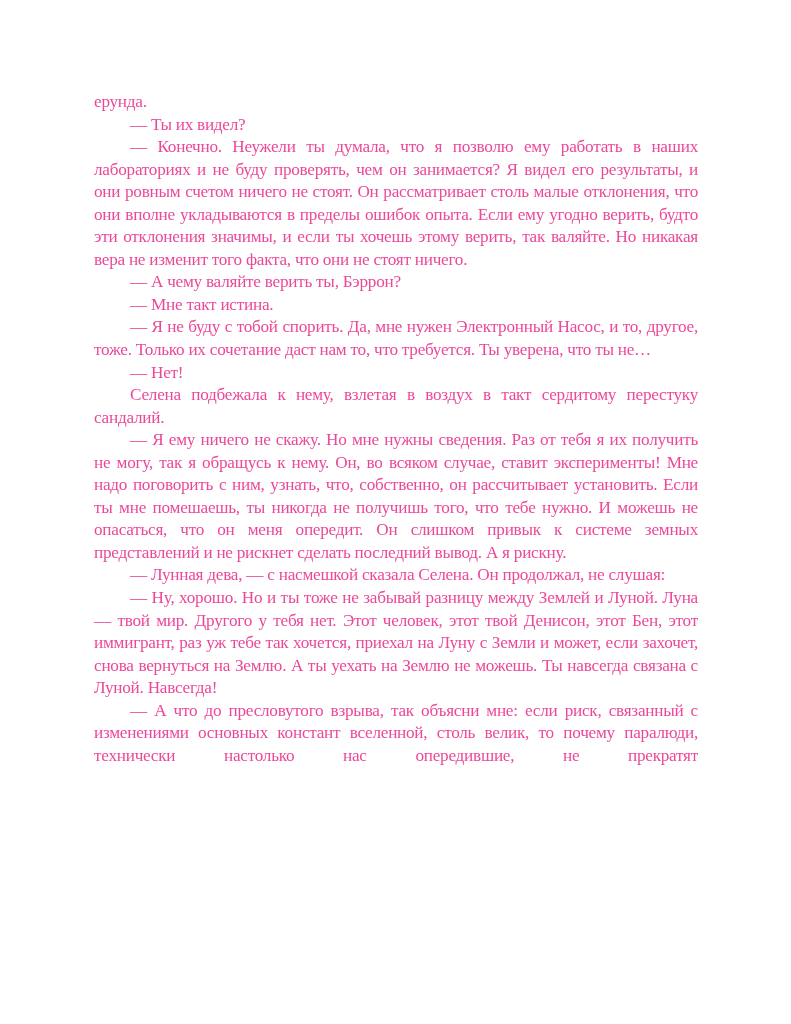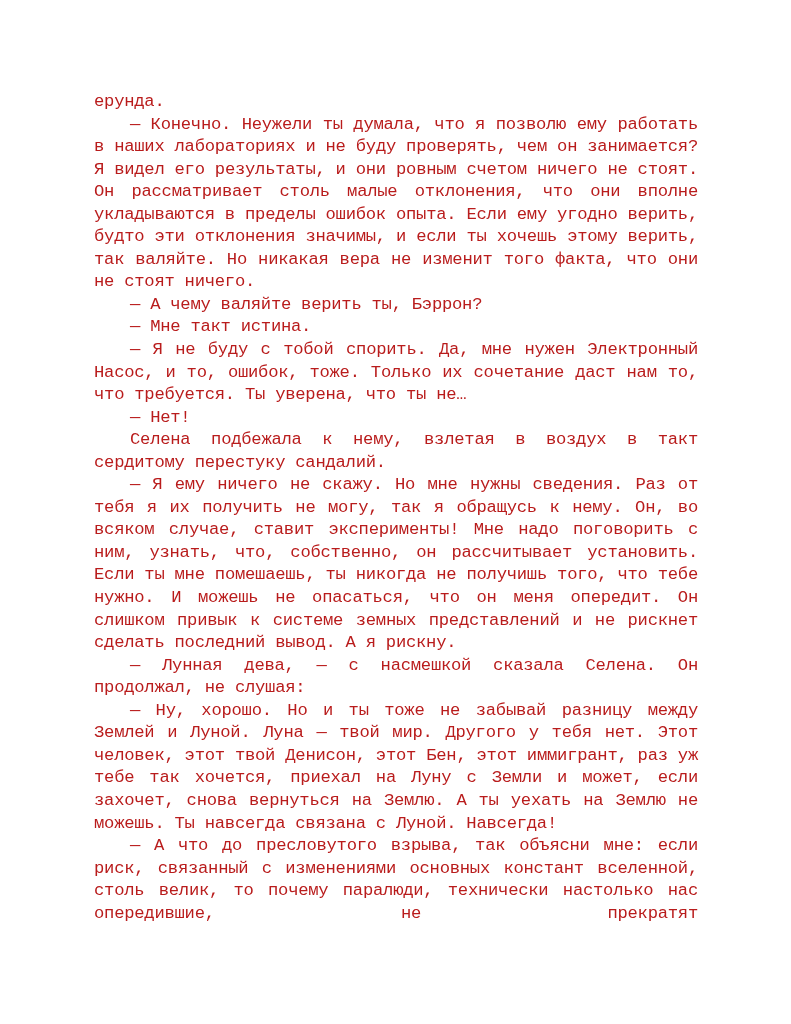--- a/index.html
+++ b/index.html
@@ -2,42 +2,43 @@
 <html><head>
 <meta charset="utf-8">
 <style>
   html, body { margin: 0; padding: 0; background: #ffffff; }
   body { width: 791px; height: 1024px; position: relative; overflow: hidden; }
   .page {
     position: absolute;
     left: 94px;
     top: 91px;
     width: 604px;
-    font-family: Liberation Mono, monospace;
+    font-family: Liberation Serif, serif;
     font-size: 17.2px;
     line-height: 22.55px;
-    color: #b91c1c;
+    color: #ec4899;
     letter-spacing: -0.25px;
   }
   .page p {
     margin: 0;
     text-align: justify;
     text-indent: 36px;
     hyphens: none;
   }
   .page p.cont { text-indent: 0; }
 </style>
 </head>
 <body>
 
 <div class="page">
   <p class="cont">ерунда.</p>
+  <p>— Ты их видел?</p>
   <p>— Конечно. Неужели ты думала, что я позволю ему работать в наших лабораториях и не буду проверять, чем он занимается? Я видел его результаты, и они ровным счетом ничего не стоят. Он рассматривает столь малые отклонения, что они вполне укладываются в пределы ошибок опыта. Если ему угодно верить, будто эти отклонения значимы, и если ты хочешь этому верить, так валяйте. Но никакая вера не изменит того факта, что они не стоят ничего.</p>
   <p>— А чему валяйте верить ты, Бэррон?</p>
   <p>— Мне такт истина.</p>
-  <p>— Я не буду с тобой спорить. Да, мне нужен Электронный Насос, и то, ошибок, тоже. Только их сочетание даст нам то, что требуется. Ты уверена, что ты не…</p>
+  <p>— Я не буду с тобой спорить. Да, мне нужен Электронный Насос, и то, другое, тоже. Только их сочетание даст нам то, что требуется. Ты уверена, что ты не…</p>
   <p>— Нет!</p>
   <p>Селена подбежала к нему, взлетая в воздух в такт сердитому перестуку сандалий.</p>
   <p>— Я ему ничего не скажу. Но мне нужны сведения. Раз от тебя я их получить не могу, так я обращусь к нему. Он, во всяком случае, ставит эксперименты! Мне надо поговорить с ним, узнать, что, собственно, он рассчитывает установить. Если ты мне помешаешь, ты никогда не получишь того, что тебе нужно. И можешь не опасаться, что он меня опередит. Он слишком привык к системе земных представлений и не рискнет сделать последний вывод. А я рискну.</p>
   <p>— Лунная дева, — с насмешкой сказала Селена. Он продолжал, не слушая:</p>
   <p>— Ну, хорошо. Но и ты тоже не забывай разницу между Землей и Луной. Луна — твой мир. Другого у тебя нет. Этот человек, этот твой Денисон, этот Бен, этот иммигрант, раз уж тебе так хочется, приехал на Луну с Земли и может, если захочет, снова вернуться на Землю. А ты уехать на Землю не можешь. Ты навсегда связана с Луной. Навсегда!</p>
   <p style="text-align-last: justify;">— А что до пресловутого взрыва, так объясни мне: если риск, связанный с изменениями основных констант вселенной, столь велик, то почему паралюди, технически настолько нас опередившие, не прекратят</p>
 </div>
 
 </body></html>

